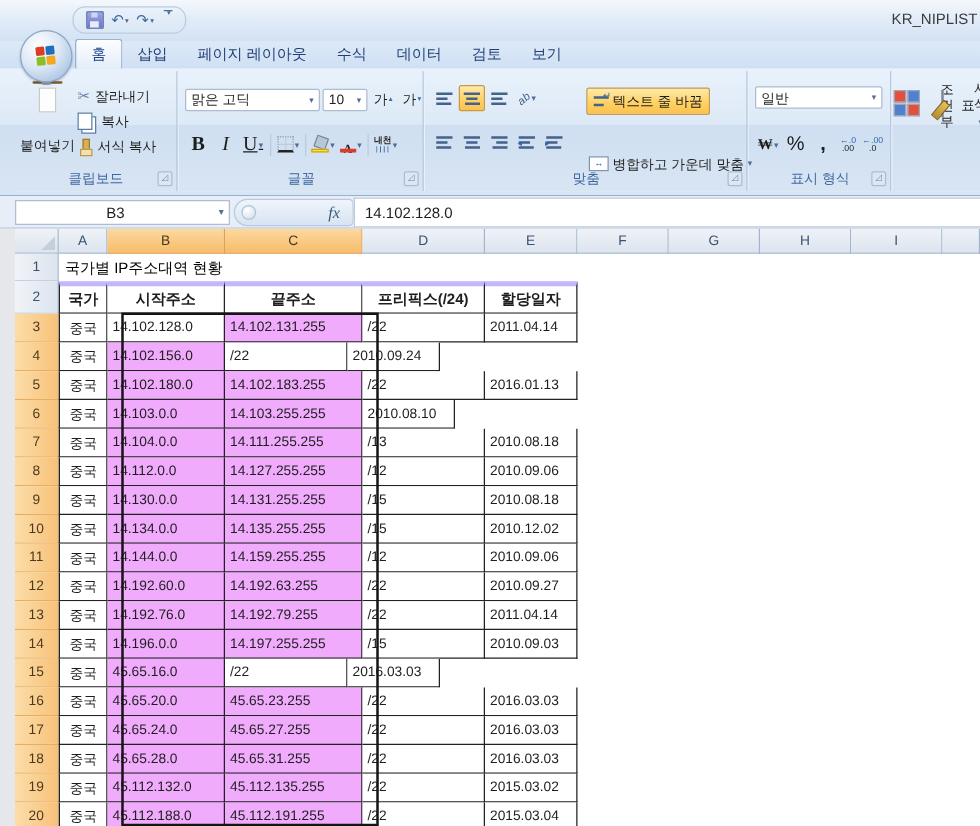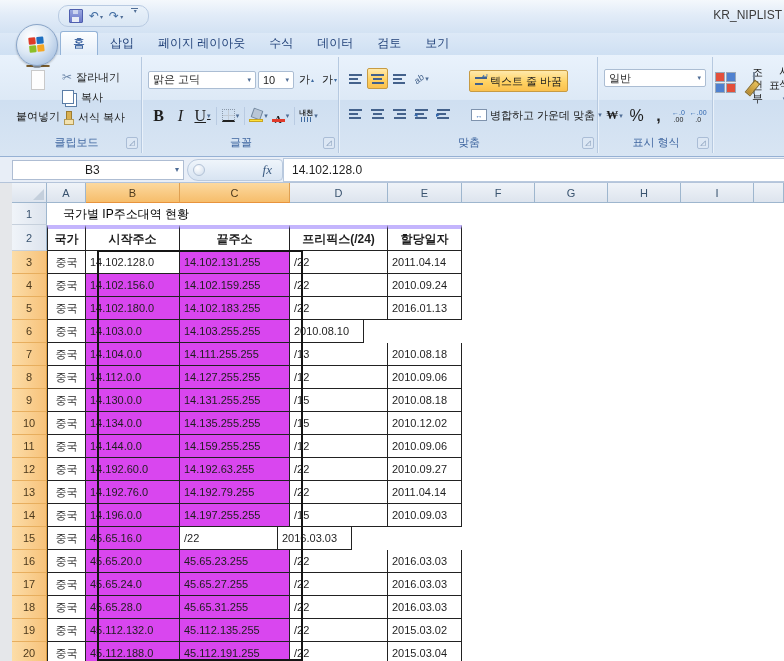--- a/index.html
+++ b/index.html
@@ -112,21 +112,21 @@
      background-position:0 0,0 4px,0 8px;}
   .bars.center{background-position:0 0,2px 4px,0.5px 8px;}
   .bars.right{background-position:right 0,right 4px,right 8px;}
   .orient{font-size:9px;font-style:italic;color:#44628c;transform:rotate(-40deg);display:inline-block;}
   .wrapbtn{position:absolute;left:128px;top:13px;height:20px;display:flex;align-items:center;gap:3px;
     padding:0 5px;font-size:11px;cursor:pointer;}
   .wrap-ic{width:12px;height:10px;display:inline-block;background-image:
      linear-gradient(#44628c,#44628c),linear-gradient(#44628c,#44628c);background-repeat:no-repeat;
      background-size:12px 2px,8px 2px;background-position:0 1px,0 7px;position:relative;}
   .wrap-ic i{position:absolute;right:-2px;top:-4px;font-size:8px;color:#2f66b0;font-style:normal;}
-  .mergebtn{position:absolute;left:128px;top:48px;height:20px;display:flex;align-items:center;gap:3px;
+  .mergebtn{position:absolute;left:128px;top:64px;height:20px;display:flex;align-items:center;gap:3px;
     padding:0 2px;font-size:11px;cursor:pointer;white-space:nowrap;justify-content:space-between;}
   .merge-ic{width:14px;height:10px;border:1px solid #7f93ad;background:#fff;display:inline-flex;
     align-items:center;justify-content:center;font-size:7px;color:#2f66b0;}
   .indent-ic{position:relative;}
   .indent-ic i{position:absolute;left:-1px;top:2px;font-size:7px;color:#2f66b0;font-style:normal;}
 
   
   .g-num{left:600px;width:112px;}
   .n-row1{position:absolute;left:4px;top:12px;width:102px;}
   .n-row2{position:absolute;left:4px;top:48px;display:flex;gap:1px;align-items:center;}
@@ -190,28 +190,28 @@
   .gridrows{position:absolute;left:12px;top:20px;}
   .r{display:flex;height:23px;}
   .r1{height:22px;}
   .hdr2{height:26px;}
   .rn{width:35px;box-sizing:border-box;border-right:1px solid #9eb6ce;border-bottom:1px solid #c6d0dc;
     background:linear-gradient(90deg,#f0f4f9,#dde4ee);display:flex;align-items:center;justify-content:center;
     font-size:11px;color:#39536f;cursor:pointer;}
   .rn.sel{background:linear-gradient(90deg,#fcdda8,#f7c27a);border-right:1px solid #dd9e44;
     border-bottom:1px solid #e7ae5e;color:#4d3a1d;}
   .cell{box-sizing:border-box;font-size:11px;display:flex;align-items:center;background:#fff;cursor:cell;}
-  .titlecell{width:350px;font-size:12px;color:#000;display:flex;align-items:center;padding-left:16px;cursor:cell;}
+  .titlecell{width:350px;font-size:12px;color:#000;display:flex;align-items:center;padding-left:5px;cursor:cell;}
   .c-a{width:39px;justify-content:center;border-left:1px solid #222;border-right:1px solid #222;border-bottom:1px solid #222;}
   .c-b{width:94px;padding-left:4px;border-right:1px solid #222;border-bottom:1px solid #222;}
   .c-c{width:110px;padding-left:4px;border-right:1px solid #222;border-bottom:1px solid #222;}
   .c-d{width:98px;padding-left:4px;border-right:1px solid #222;border-bottom:1px solid #222;}
   .c-e{width:74px;padding-left:4px;border-right:1px solid #222;border-bottom:1px solid #222;}
   .hdr2 .cell{font-weight:bold;font-size:12px;justify-content:center;padding-left:0;border-top:4px solid #c4b5fd;}
-  .drow .c-b,.drow .c-c{background:#d946ef;}
+  .drow .c-b,.drow .c-c{background:#f0abfc;}
   .drow .active-cell{background:#fff;}
   .sel-outline{position:absolute;left:97px;top:67px;width:206px;height:411px;border:2px solid #151515;
     box-sizing:border-box;pointer-events:none;}
 </style>
 </head>
 <body>
 
 <div class="win">
 
   <div class="titlebar">
@@ -482,21 +482,20 @@
     <div class="cell c-a">중국</div>
     <div class="cell c-b active-cell">14.102.128.0</div>
     <div class="cell c-c">14.102.131.255</div>
     <div class="cell c-d">/22</div>
     <div class="cell c-e">2011.04.14</div>
   </div>
           <div class="r drow">
     <div class="rn sel">4</div>
     <div class="cell c-a">중국</div>
     <div class="cell c-b">14.102.156.0</div>
-    <div class="cell c-c">14.102.159.255</div>
     <div class="cell c-d">/22</div>
     <div class="cell c-e">2010.09.24</div>
   </div>
           <div class="r drow">
     <div class="rn sel">5</div>
     <div class="cell c-a">중국</div>
     <div class="cell c-b">14.102.180.0</div>
     <div class="cell c-c">14.102.183.255</div>
     <div class="cell c-d">/22</div>
     <div class="cell c-e">2016.01.13</div>

